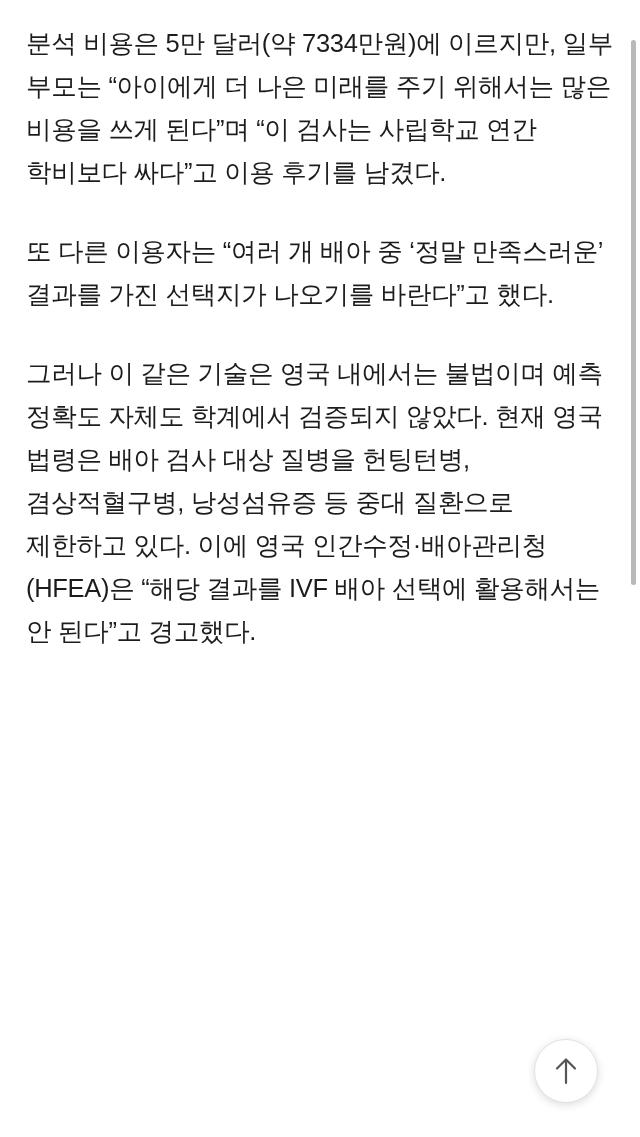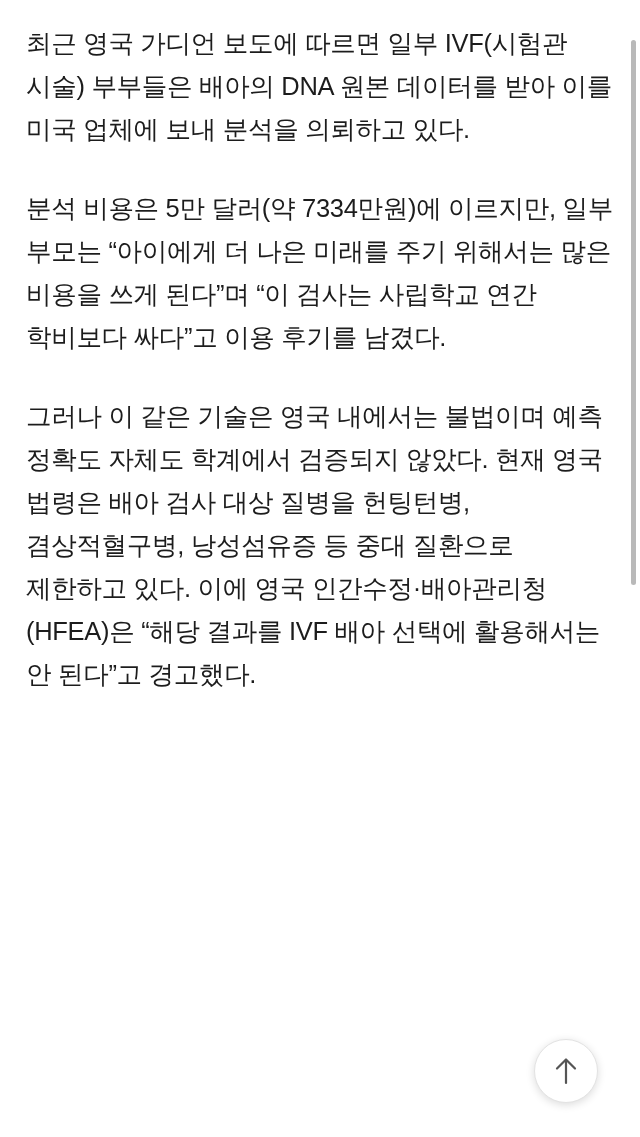--- a/index.html
+++ b/index.html
@@ -69,22 +69,22 @@
     cursor: pointer;
   }
   #scroll-top-button svg {
     display: block;
   }
 </style>
 </head>
 <body>
 
 <div id="article">
-  <p class="para">최근 영국 가디언 보도에 따르면 일부 IVF(시험관 시술) 부부들은 배아의 DNA 원본 데이터를 받아 이를 미국 업체에 보내 분석을 의뢰하고 있다.</p>
   <p class="para">분석 비용은 5만 달러(약 7334만원)에 이르지만, 일부 부모는 “아이에게 더 나은 미래를 주기 위해서는 많은 비용을 쓰게 된다”며 “이 검사는 사립학교 연간 학비보다 싸다”고 이용 후기를 남겼다.</p>
+  <p class="para">또 다른 이용자는 “여러 개 배아 중 ‘정말 만족스러운’ 결과를 가진 선택지가 나오기를 바란다”고 했다.</p>
   <p class="para">그러나 이 같은 기술은 영국 내에서는 불법이며 예측 정확도 자체도 학계에서 검증되지 않았다. 현재 영국 법령은 배아 검사 대상 질병을 헌팅턴병, 겸상적혈구병, 낭성섬유증 등 중대 질환으로 제한하고 있다. 이에 영국 인간수정·배아관리청(HFEA)은 “해당 결과를 IVF 배아 선택에 활용해서는 안 된다”고 경고했다.</p>
 </div>
 
 <div id="scrollbar-track">
   <div id="scrollbar-thumb"></div>
 </div>
 
 <div id="scroll-top-button">
   <span>
     <svg width="26" height="30" viewBox="0 0 26 30" fill="none" xmlns="http://www.w3.org/2000/svg">

